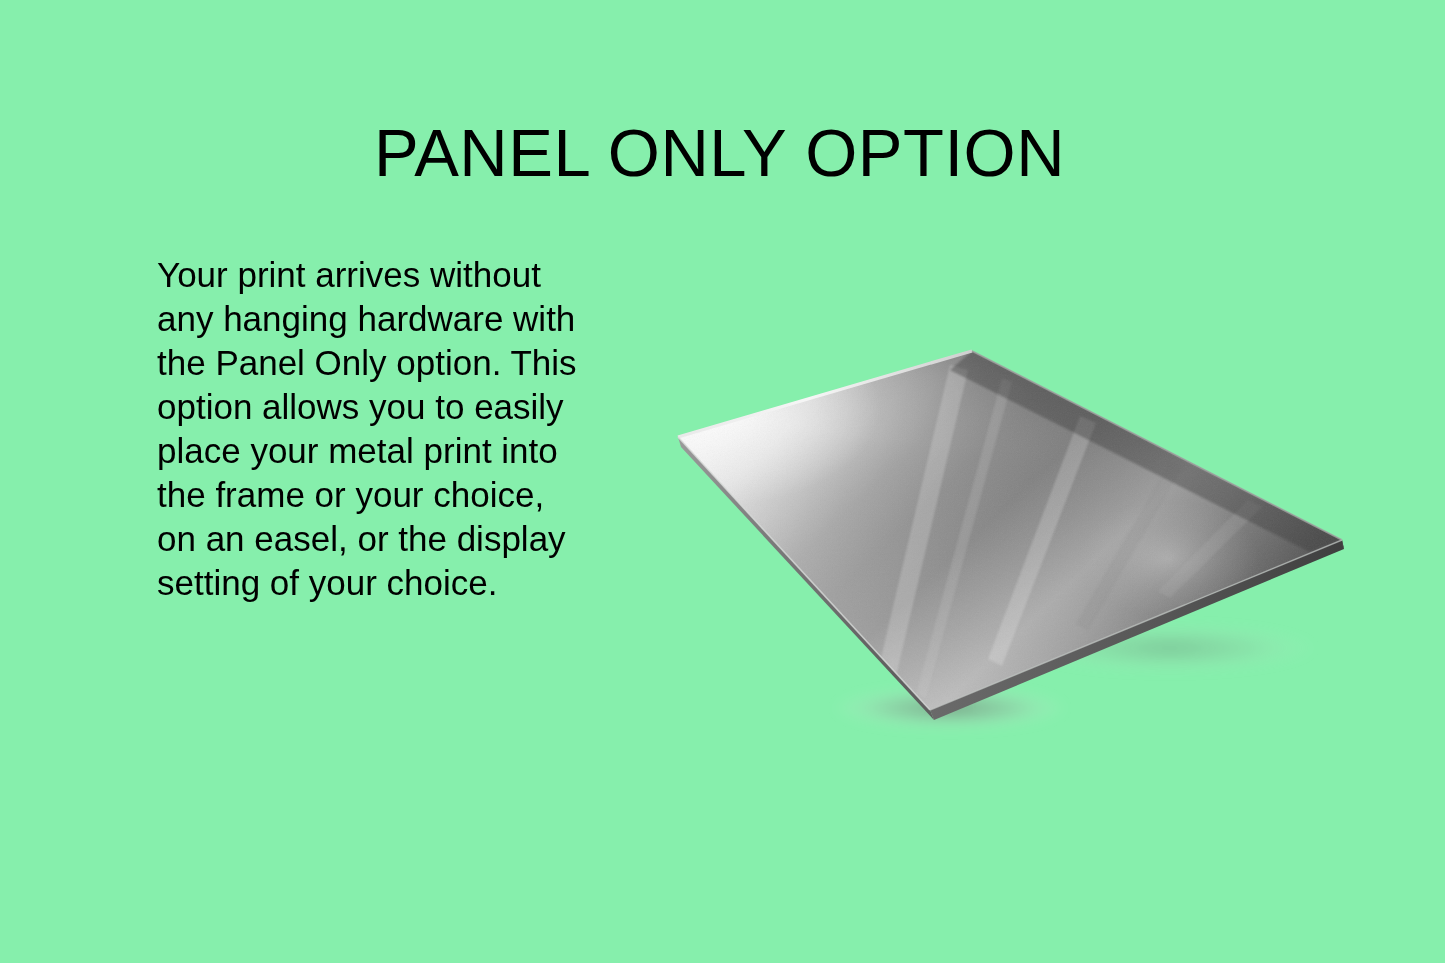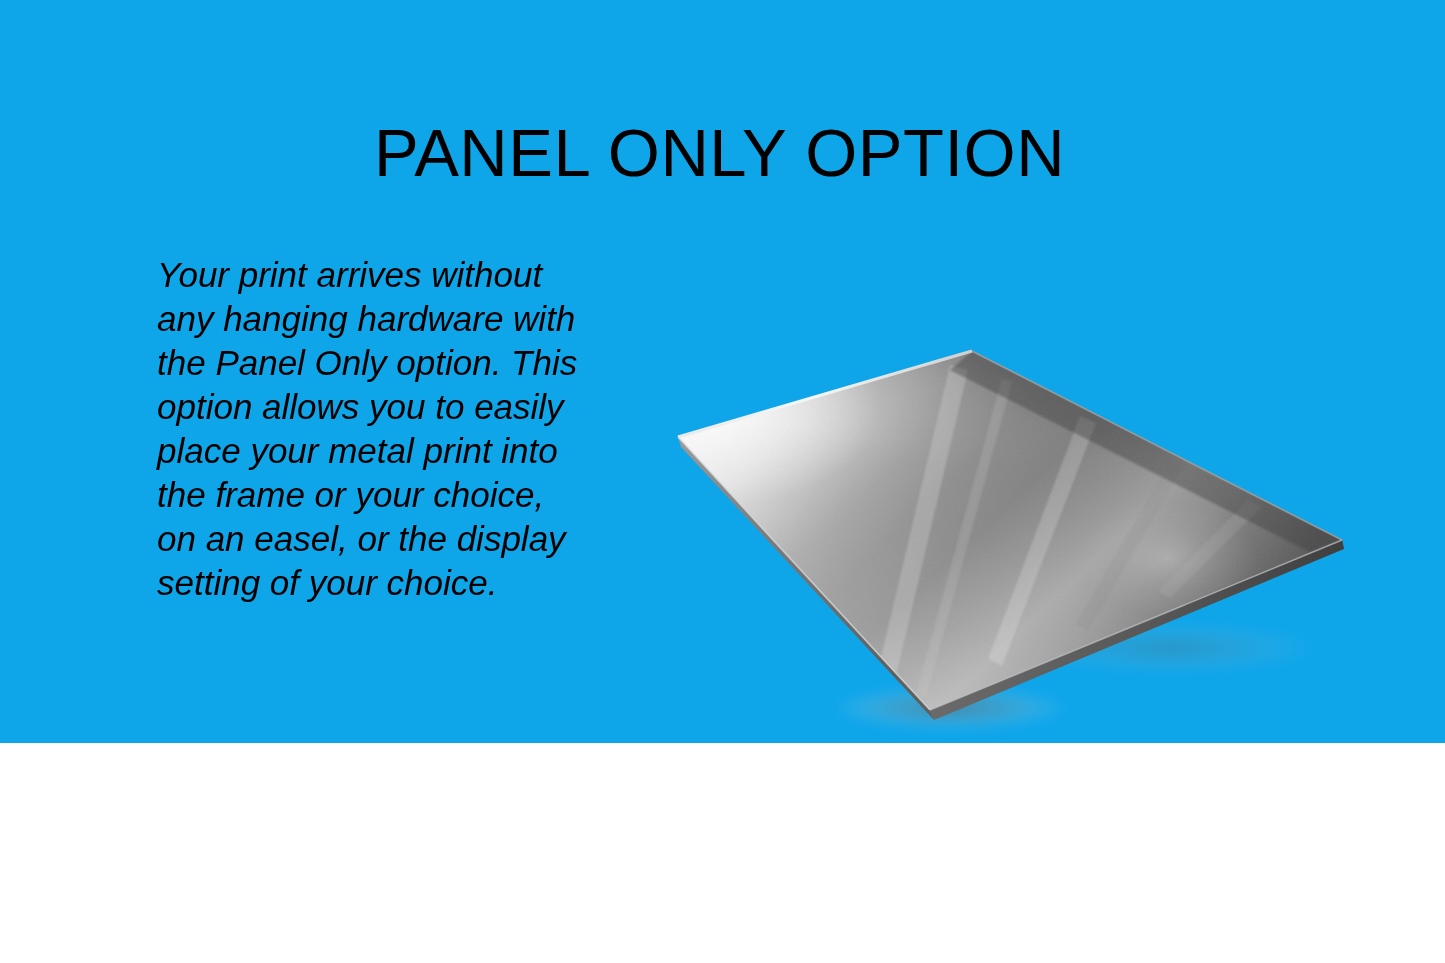--- a/index.html
+++ b/index.html
@@ -7,22 +7,22 @@
     margin: 0;
     padding: 0;
     background: #ffffff;
   }
   body {
     font-family: "Liberation Sans", sans-serif;
   }
   #slide {
     position: relative;
     width: 1445px;
-    height: 743px;
-    background: #0ea5e9;
+    height: 963px;
+    background: #86efac;
     overflow: hidden;
   }
 
   
   #slide-title {
     position: absolute;
     left: 0;
     top: 74px;
     width: 1445px;
     text-align: center;
@@ -42,21 +42,20 @@
     left: 157px;
     top: 253px;
     width: 430px;
     font-size: 35px;
     font-weight: 400;
     line-height: 44px;
     color: #000000;
   }
   #body-text p {
     margin: 0;
-    font-style: italic;
   }
 
   
   #panel-figure {
     position: absolute;
     left: 650px;
     top: 330px;
     width: 720px;
     height: 410px;
   }

